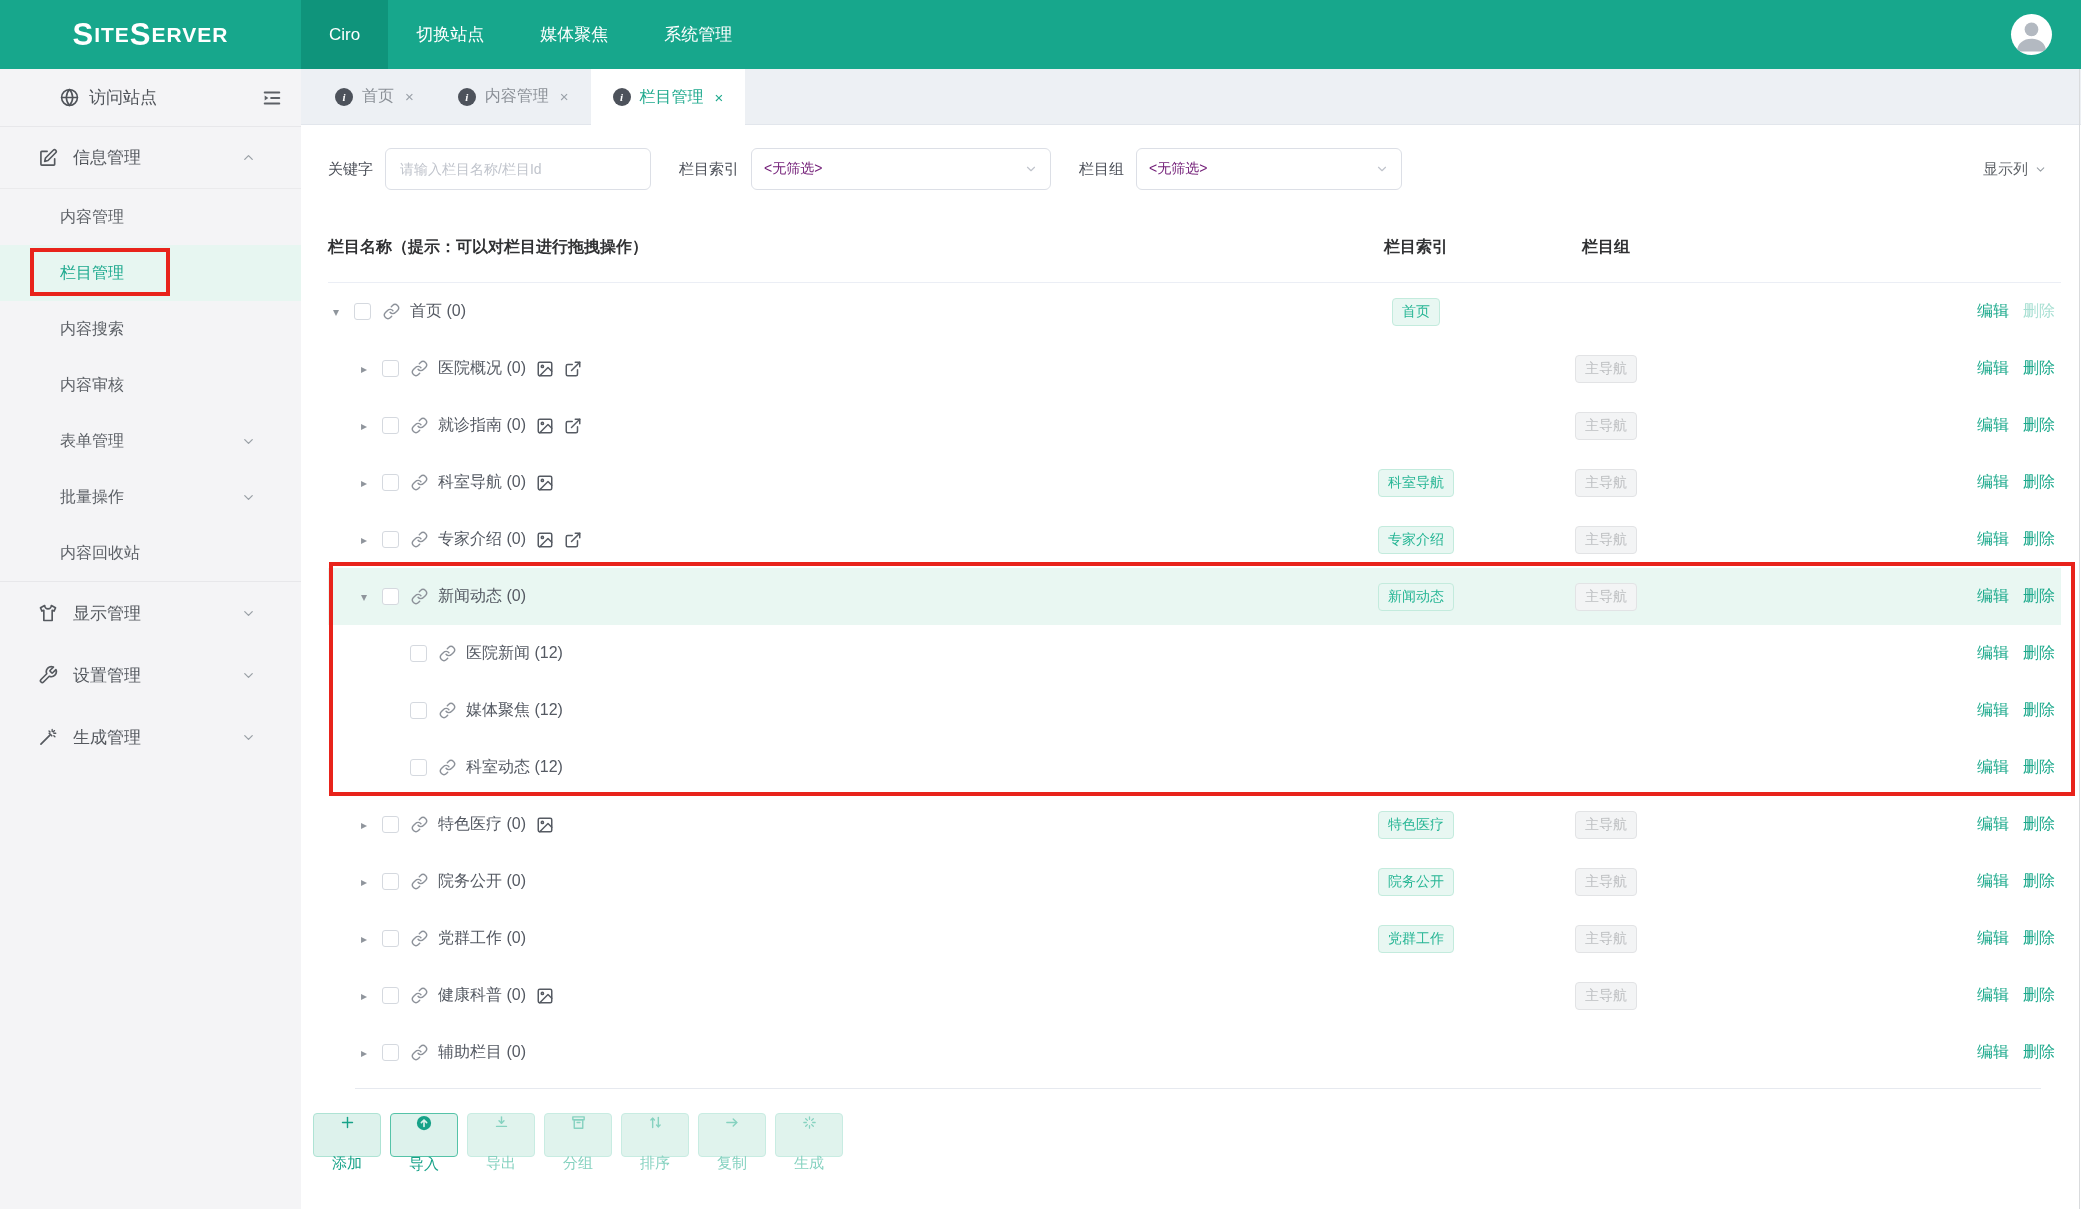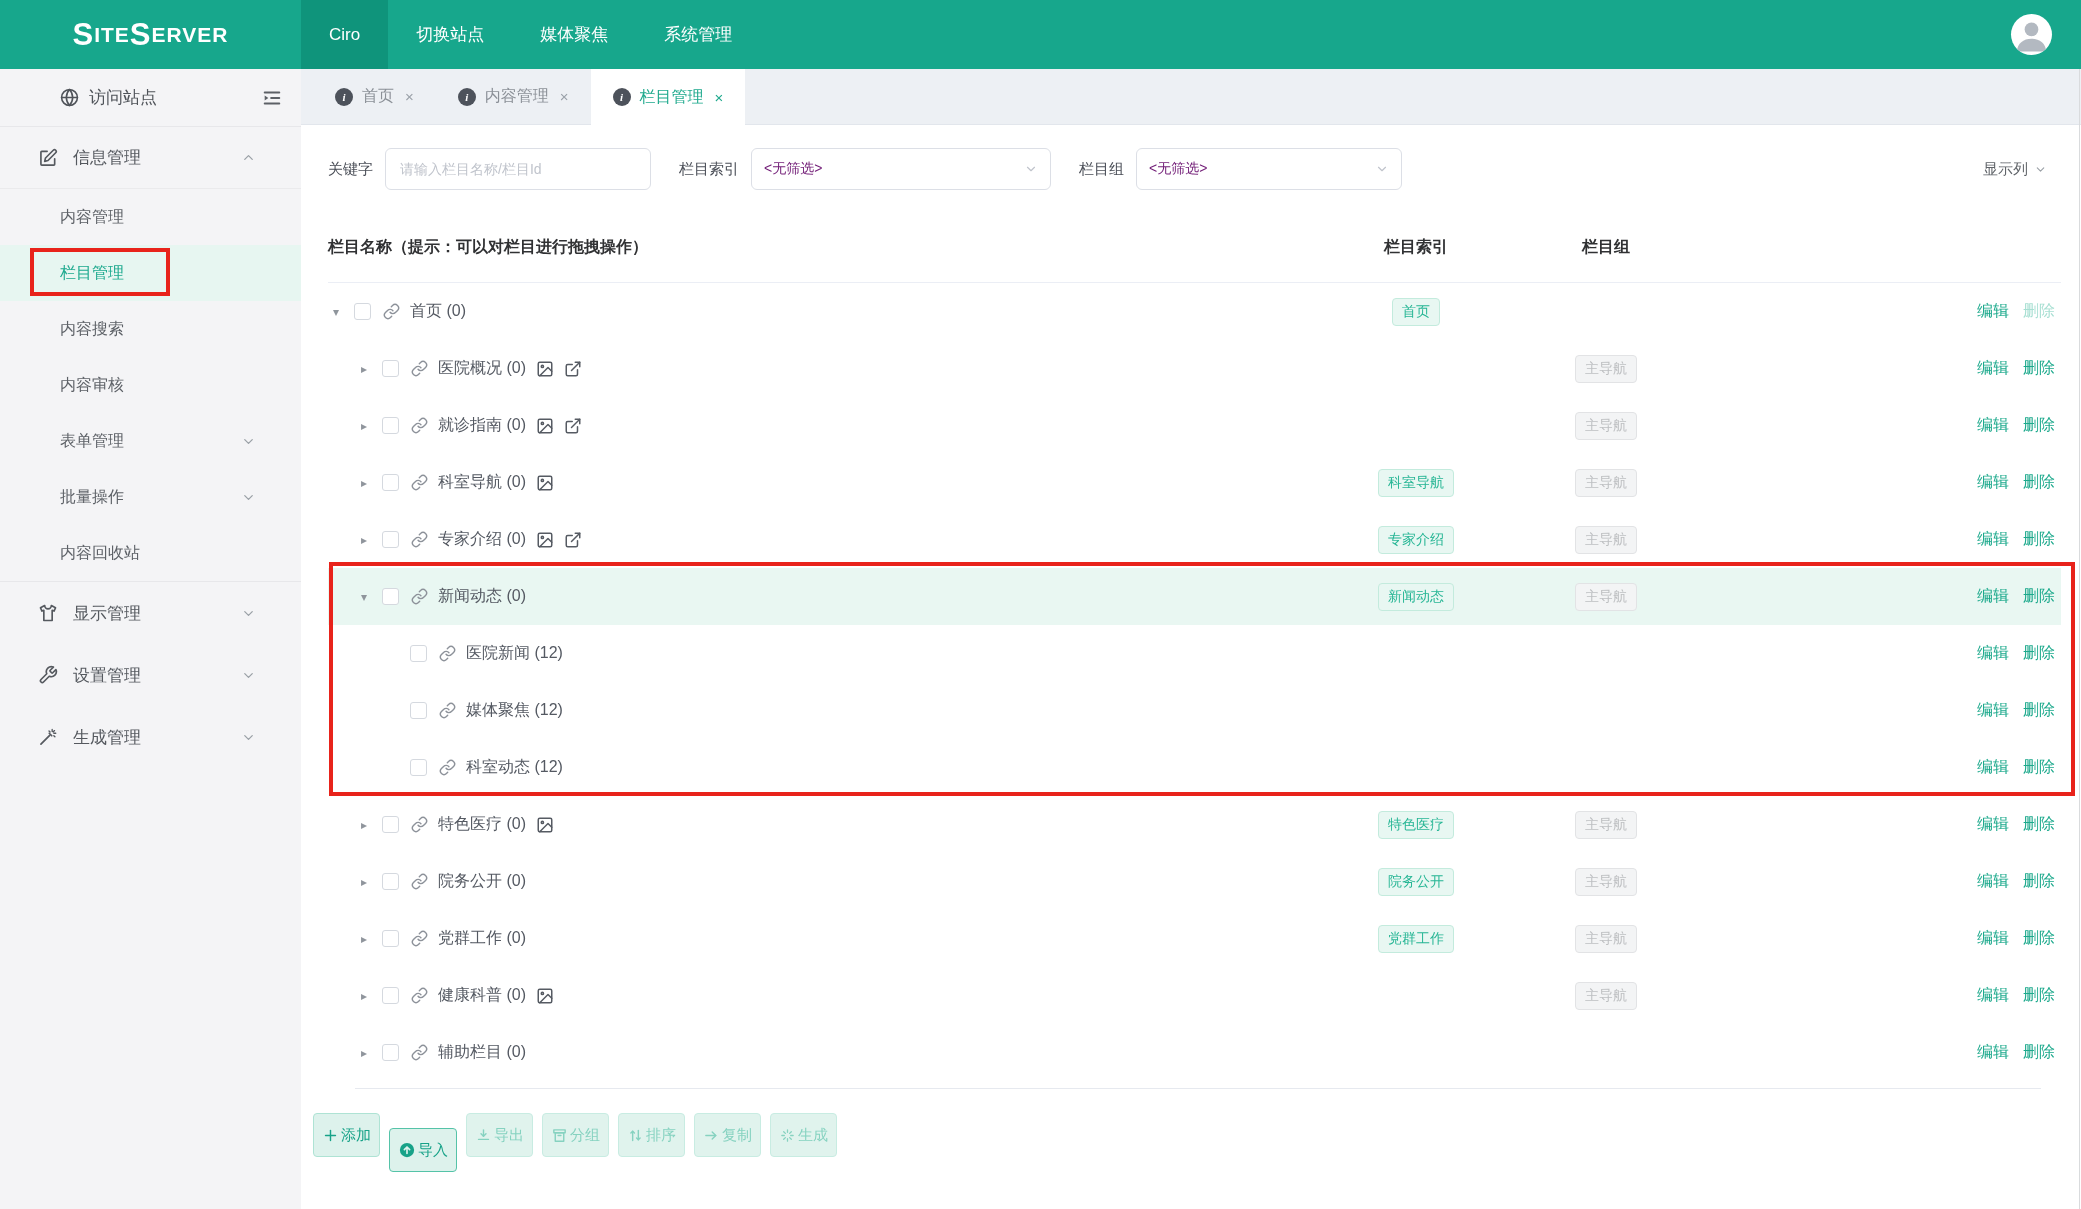--- a/index.html
+++ b/index.html
@@ -77,23 +77,23 @@
 
   .badge { font-size:14px; padding:4px 9px; border-radius:4px; white-space:nowrap; }
   .badge.mint { background:#e8f7f2; border:1px solid #c3ebdd; color:#27b695; }
   .badge.gray { background:#f3f4f5; border:1px solid #e2e3e5; color:#bdbfc1; }
 
   .lnk { color:#1ca98c; cursor:pointer; }
   .lnk.disabled { color:#a7dfd2; }
 
   .btm-divider { height:1px; background:#e6e9ef; margin:7px 20px 0 27px; }
   .btnrow { display:flex; gap:9px; margin:24px 0 0 12px; }
-  .btn { height:44px; display:flex; align-items:center; gap:2px; padding:0 8px; border-radius:4px; font-size:15px; cursor:pointer; background:#e0f3ed; color:#86d2c0; border:1px solid #c8ece2; }
+  .btn { height:44px; display:flex; align-items:center; gap:23px; padding:0 18px; border-radius:4px; font-size:15px; cursor:pointer; background:#e0f3ed; color:#86d2c0; border:1px solid #c8ece2;flex-direction:column; }
   .btn.primary { background:#ddf2ec; color:#17a288; border:1px solid #aee3d4; }
-  .btn.strong-border { border-color:#55c3a8;margin-top:15px; }
+  .btn.strong-border { border-color:#55c3a8; }
   .btn .bic { flex:0 0 auto; }
 
   .red-box { position:absolute; border:4px solid #e8231b; z-index:8; pointer-events:none; }
 </style>
 </head>
 <body>
 
 <div class="topbar">
   <div class="logo">
     <b>S</b>

